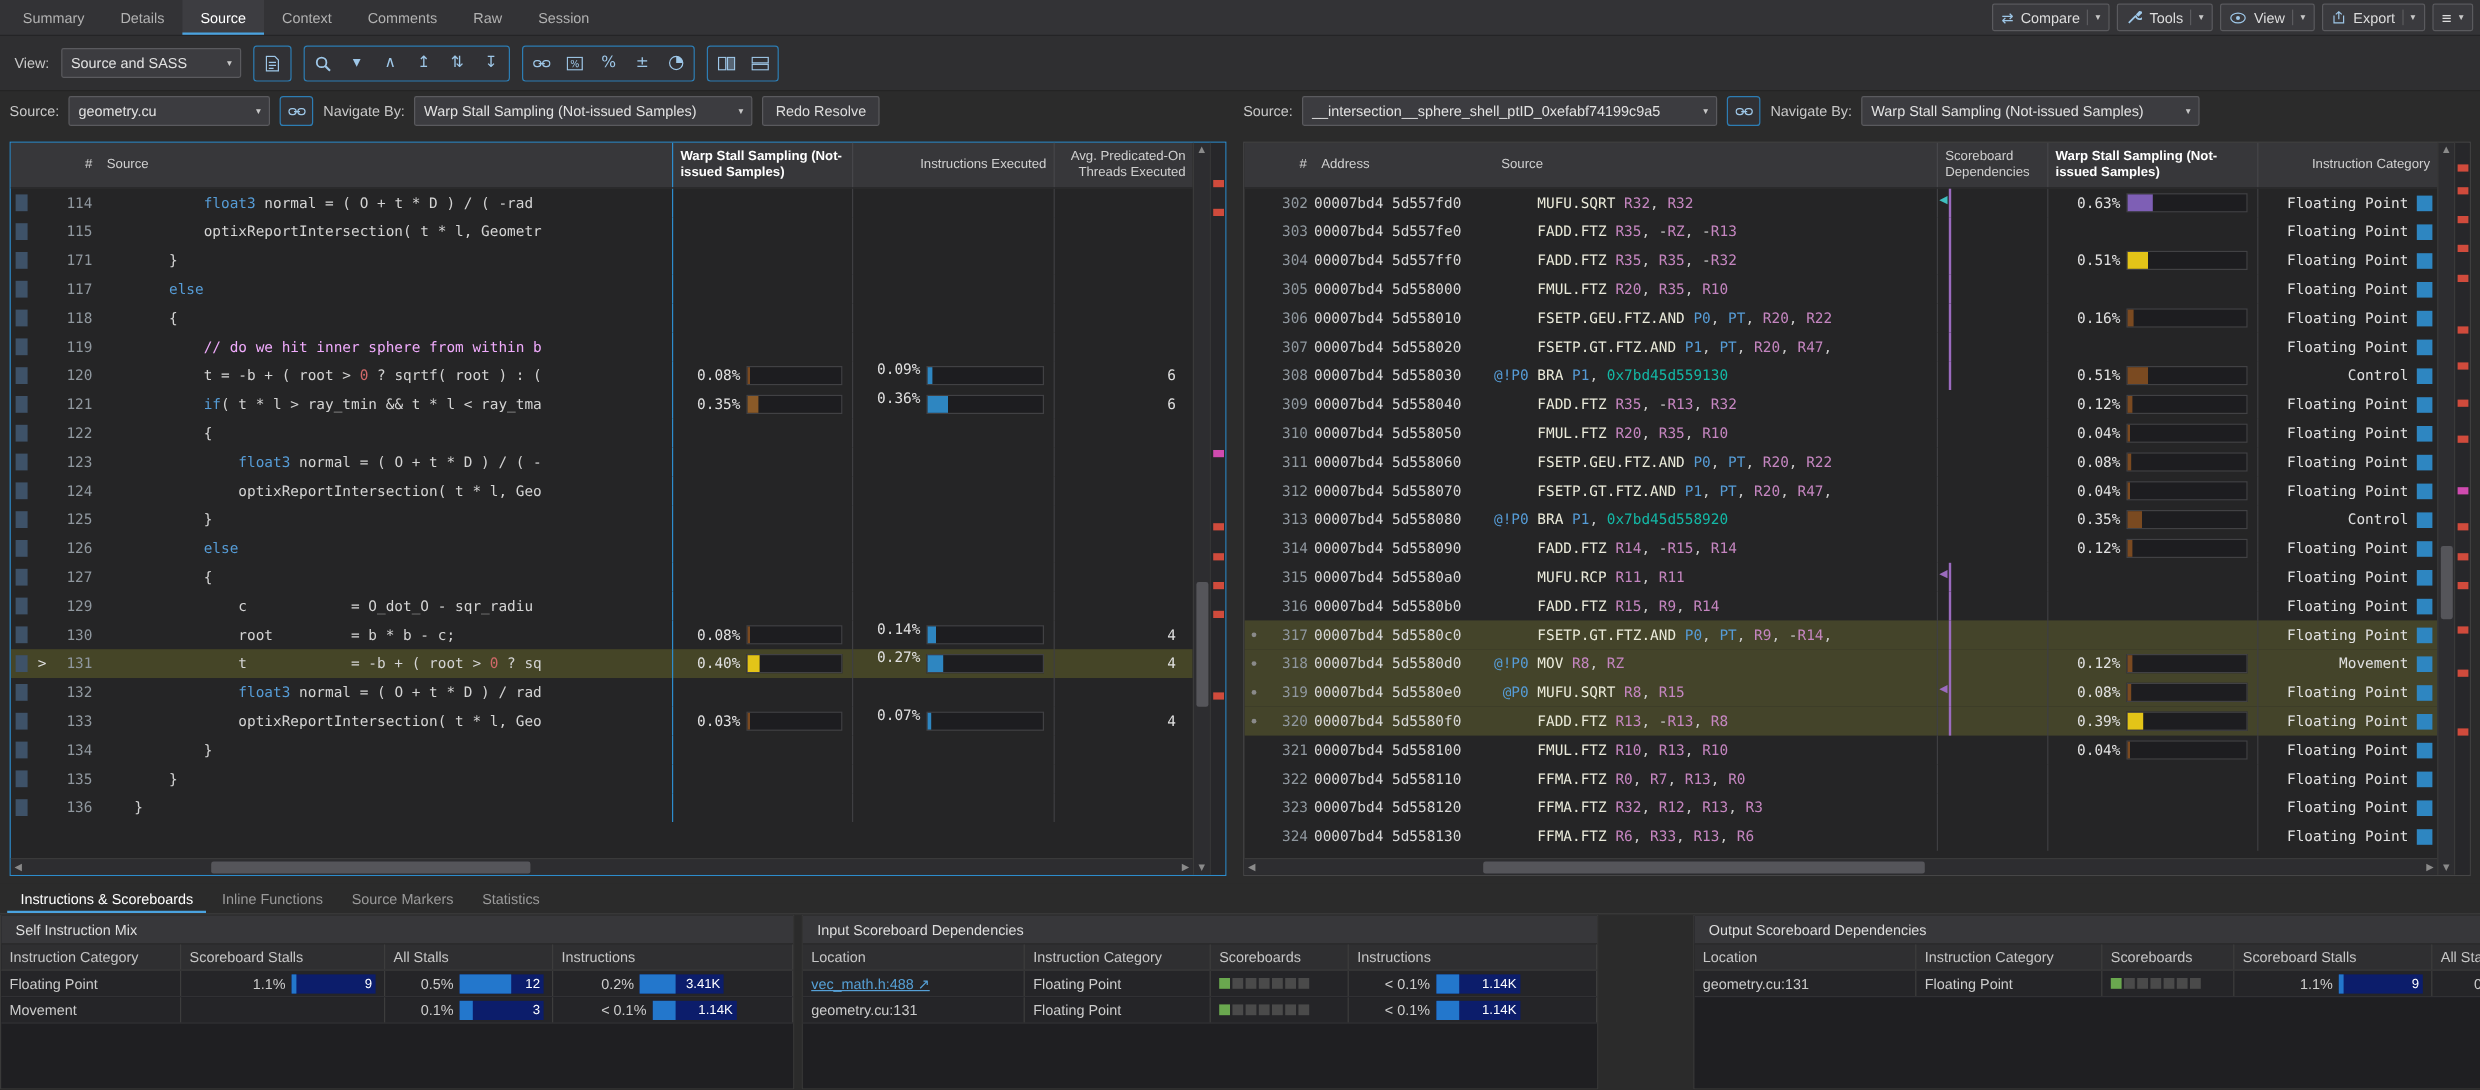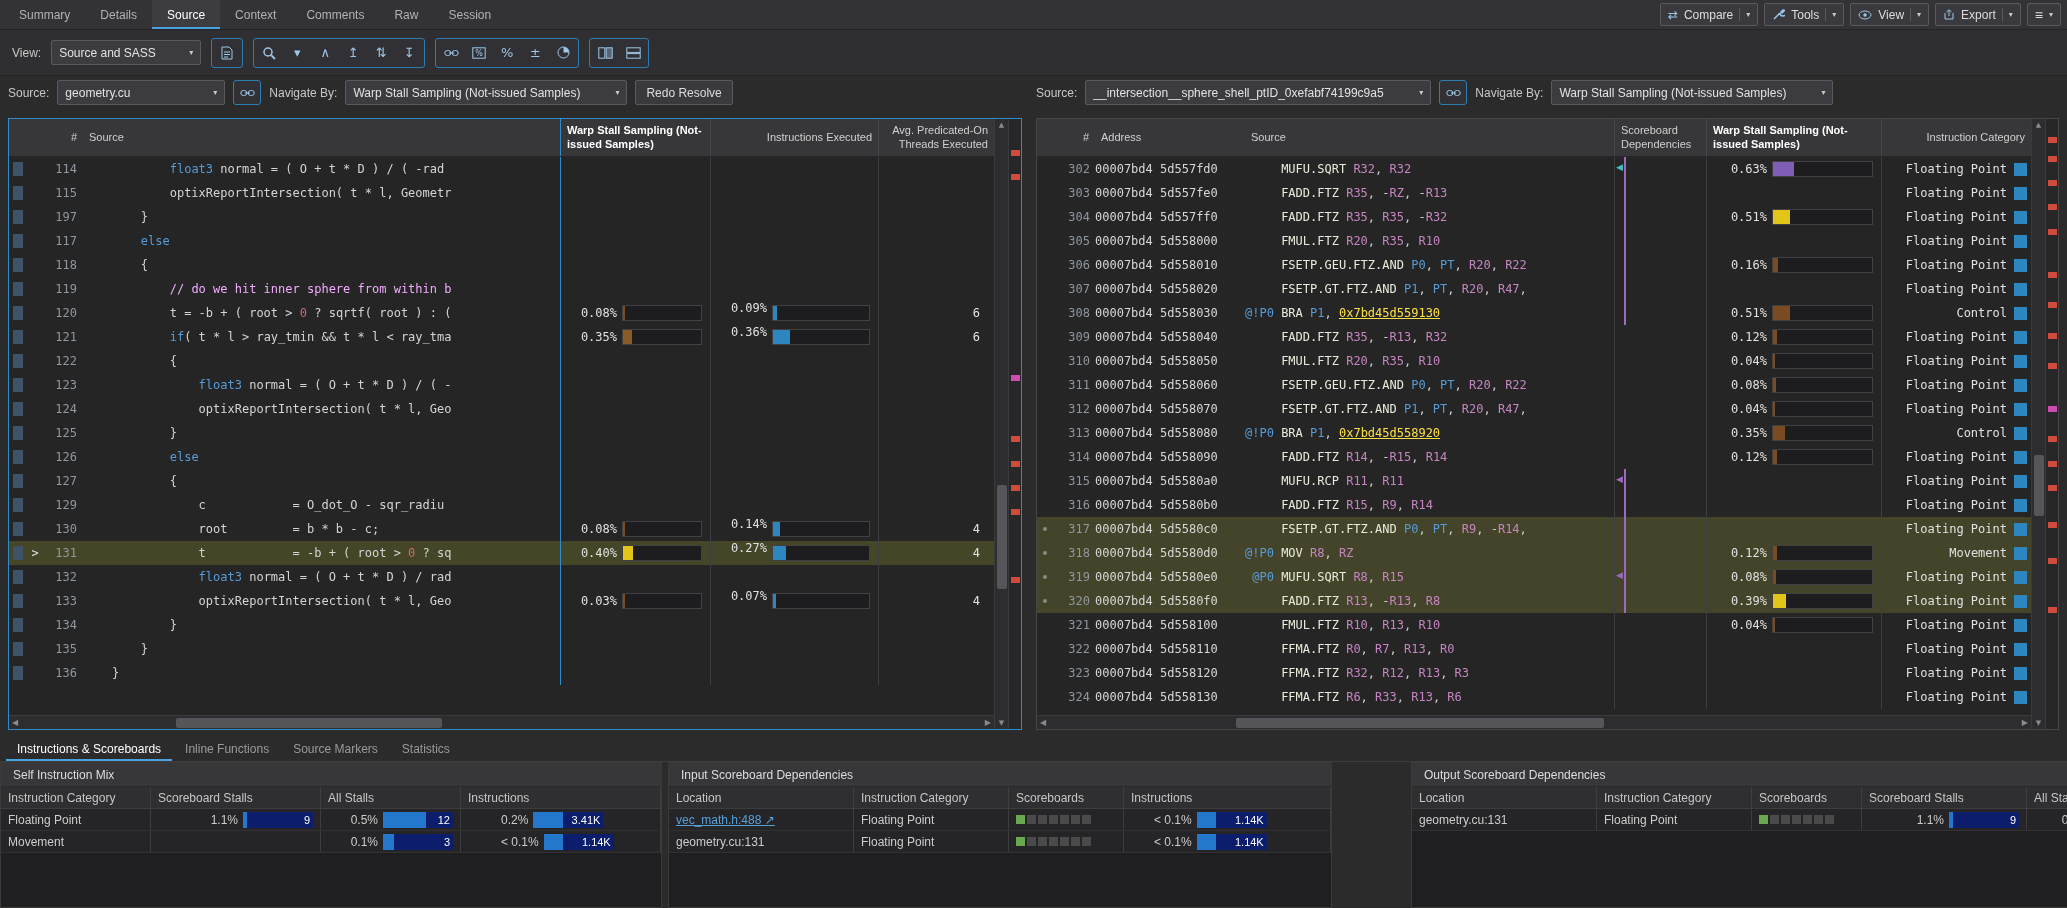--- a/index.html
+++ b/index.html
@@ -77,21 +77,21 @@
   .r-dep.depline::before{content:"";position:absolute;left:9px;top:0;bottom:0;width:2px;background:#9b6bbf}
   .deparrow{position:absolute;left:1px;top:5px;font-size:9px;font-family:"DejaVu Sans",sans-serif}
   .r-stall{width:175px;flex:none;display:flex;align-items:center;border-left:1px solid #3f3f42;height:100%}
   .r-stall .pcttxt{width:60px}
   .r-cat{width:150px;flex:none;display:flex;align-items:center;justify-content:flex-end;padding-right:4px;border-left:1px solid #3f3f42;height:100%;color:#e0e0e0}
   .chip{width:13px;height:13px;background:#2e86c1;margin-left:7px;flex:none}
 
   
   .seg-pl{color:#d4d4d4}.seg-kw{color:#569cd6}.seg-cm{color:#f0abfc}.seg-num{color:#d16969}
   .opc{color:#eaeada}.reg{color:#c586c0}.prd{color:#569cd6}
-  .lnk{color:#fde047;text-decoration:underline}
+  .lnk{color:#14b8a6;}
 
   
   .bt-tabs{position:absolute;left:0;top:736px;right:0;height:26px;display:flex;gap:2px;padding-left:6px;background:#2b2b2b;border-bottom:1px solid #3c3c3c}
   .bt-tab{padding:0 11px;display:flex;align-items:center;color:#9a9a9a}
   .bt-tab.active{color:#fff;box-shadow:inset 0 -2px 0 #4aa3e0}
   .panel{position:absolute;top:762px;height:146px;background:#1f1f22;border:1px solid #3a3a3a;display:flex;flex-direction:column;overflow:hidden}
   #p-self{left:0;width:662px}
   #p-input{left:668px;width:664px}
   #p-output{left:1411px;width:762px}
   .ptitle{height:24px;background:#37373a;display:flex;align-items:center;padding-left:12px;color:#ddd;border-bottom:1px solid #2a2a2a;flex:none}
@@ -326,21 +326,21 @@
             <div class="pcttxt"></div>
             <div class="sbar" style="visibility: hidden;"></div>
           </div>
           <div class="c-thr"></div>
         </div>
         <div class="row">
           <div class="c-gut">
             <i class="gsq"></i>
           </div>
           <div class="c-mark"></div>
-          <div class="c-line">197</div>
+          <div class="c-line">171</div>
           <div class="c-code"><span class="seg-pl">        }</span></div>
           <div class="c-stall">
             <div class="pcttxt"></div>
             <div class="sbar" style="visibility: hidden;"></div>
           </div>
           <div class="c-instr">
             <div class="pcttxt"></div>
             <div class="sbar" style="visibility: hidden;"></div>
           </div>
           <div class="c-thr"></div>

